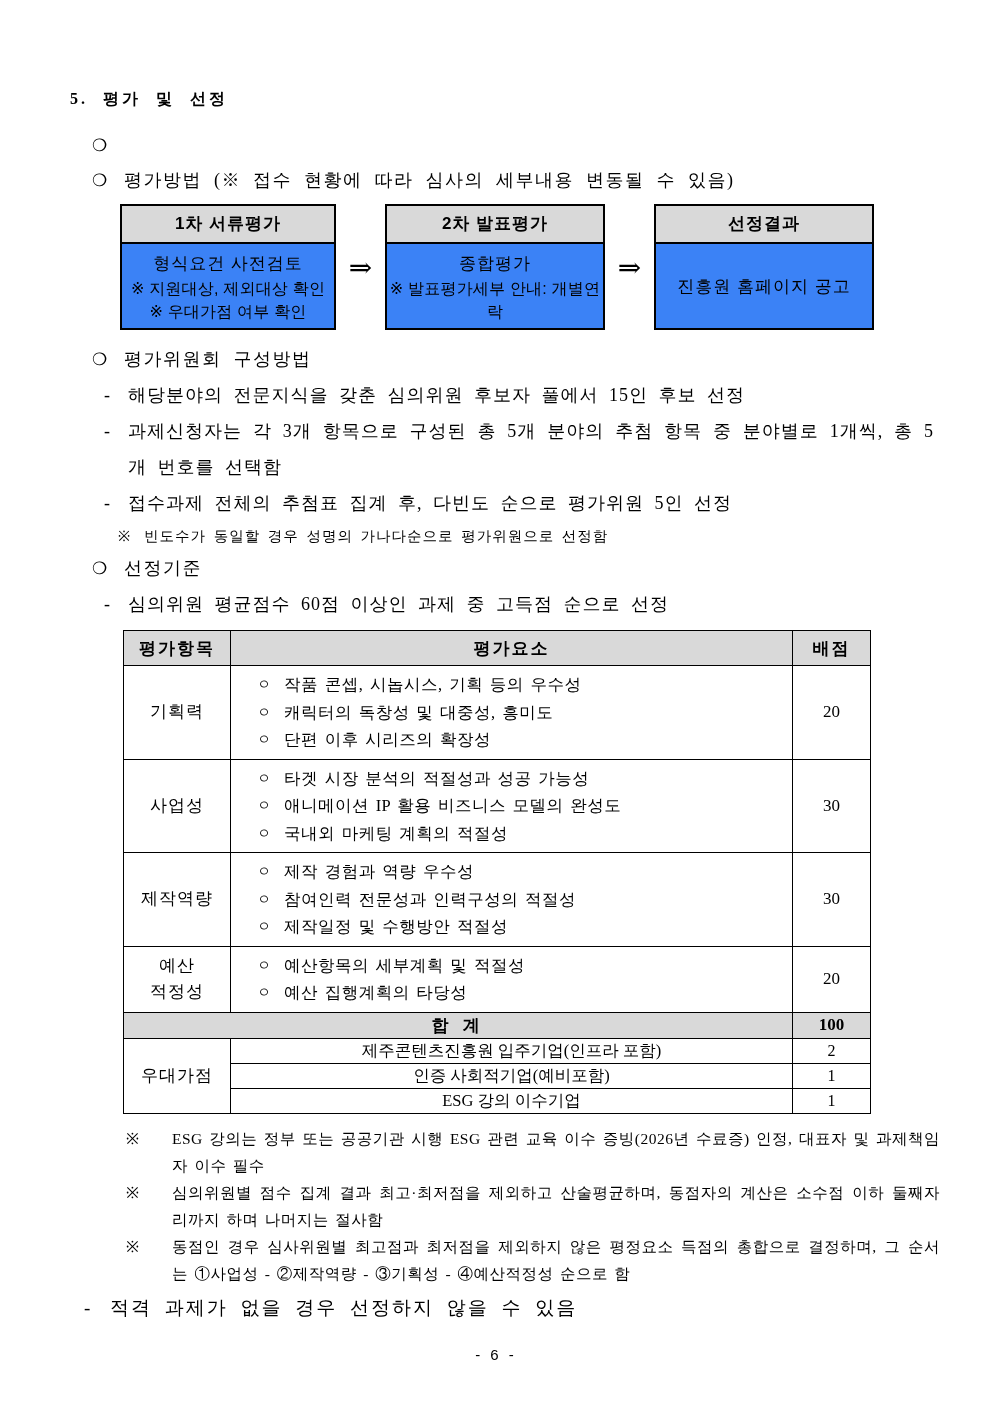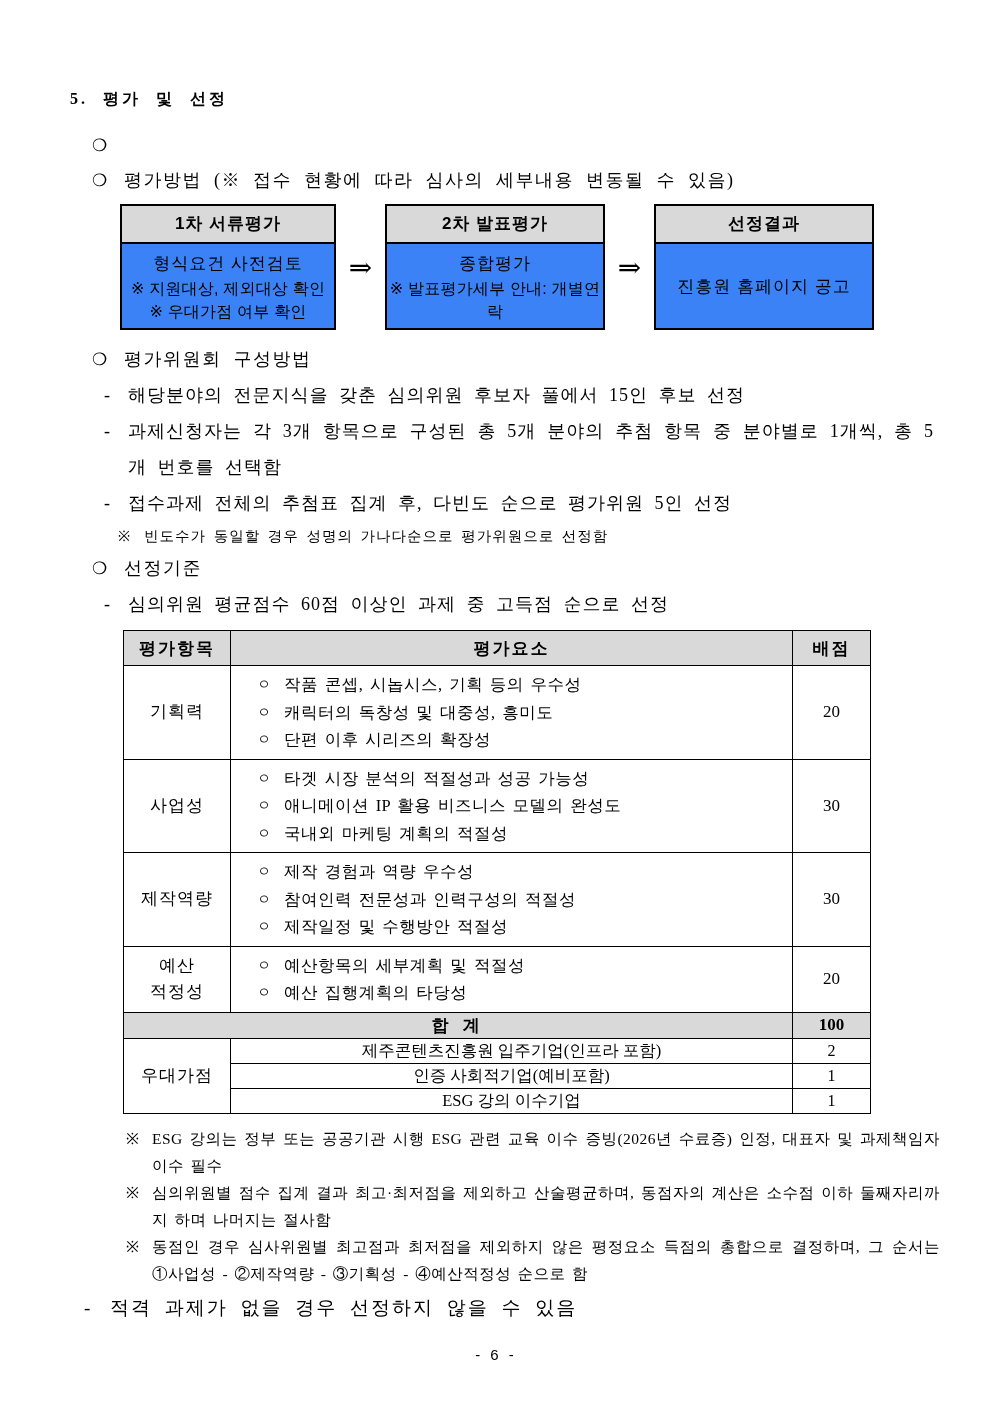--- a/index.html
+++ b/index.html
@@ -54,21 +54,21 @@
   td.r3 { height:88px; }
   td.r2 { height:62px; }
   tr.total-row td { background:#d9d9d9; font-weight:bold; height:26px; text-align:center; font-size:17px; }
   tr.total-row td.tlabel { letter-spacing:5px; }
   td.bonus-label { text-align:center; font-size:16.5px; height:25px; }
   td.bonus-score { text-align:center; font-size:16px; height:25px; }
 
   .footnotes { margin:11px 0 0 56px; width:814px; }
   .fn { display:flex; font-size:15.5px; line-height:27px; letter-spacing:0.5px; word-spacing:2px; }
   .fn-marker { width:26px; flex:0 0 auto; }
-  .fn-text { flex:1; text-align:justify; }
+  .fn-text { flex:1; text-align:justify;margin-left:20px; }
 
   .closing { display:flex; margin-left:14px; margin-top:4px; font-size:19px; line-height:34px; letter-spacing:2px; word-spacing:6px; }
   .closing .dash-marker { width:26px; }
 
   .pagenum {
     position:absolute; bottom:40px; left:0; right:0; text-align:center;
     font-size:15px; letter-spacing:3px; font-family:"Liberation Sans","DejaVu Sans",sans-serif;
   }
 </style>
 </head>

